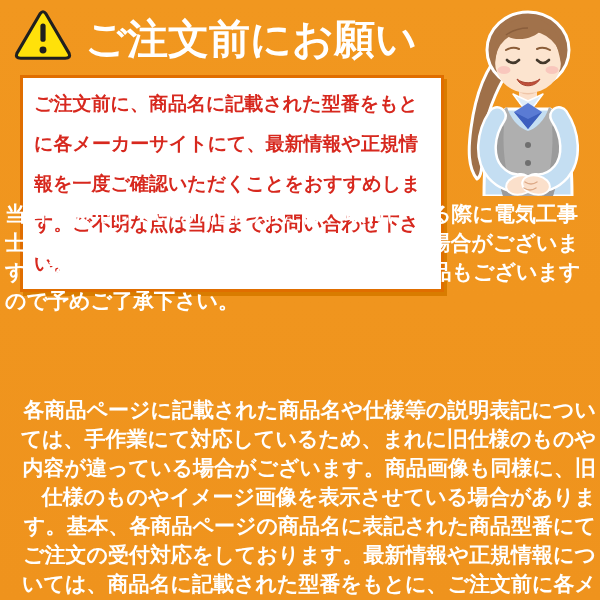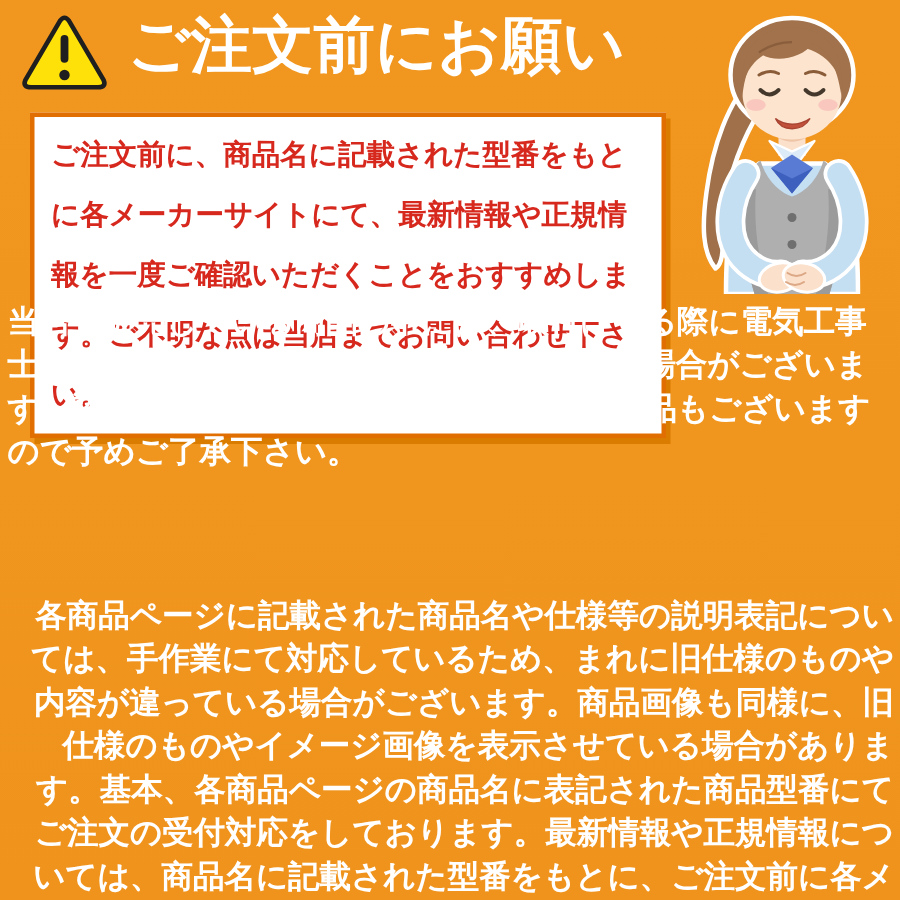--- a/index.html
+++ b/index.html
@@ -5,21 +5,21 @@
   html,body{margin:0;padding:0;}
   .page{
     position:relative;
     width:600px;height:600px;
     background:linear-gradient(180deg,#F1971F 0%,#EF931D 100%);
     overflow:hidden;
     font-family:"DejaVu Sans","Liberation Sans",sans-serif;
   }
   .header{
     position:absolute;top:8px;left:14px;
-    display:flex;align-items:flex-start;gap:13px;
+    display:flex;align-items:flex-end;gap:13px;
   }
   .warning-svg{width:58px;height:54px;flex:0 0 auto;}
   .page-title{
     margin:0;
     font-size:41px;
     font-weight:800;
     color:#ffffff;
     letter-spacing:0px;
     line-height:1.1;
     white-space:nowrap;

